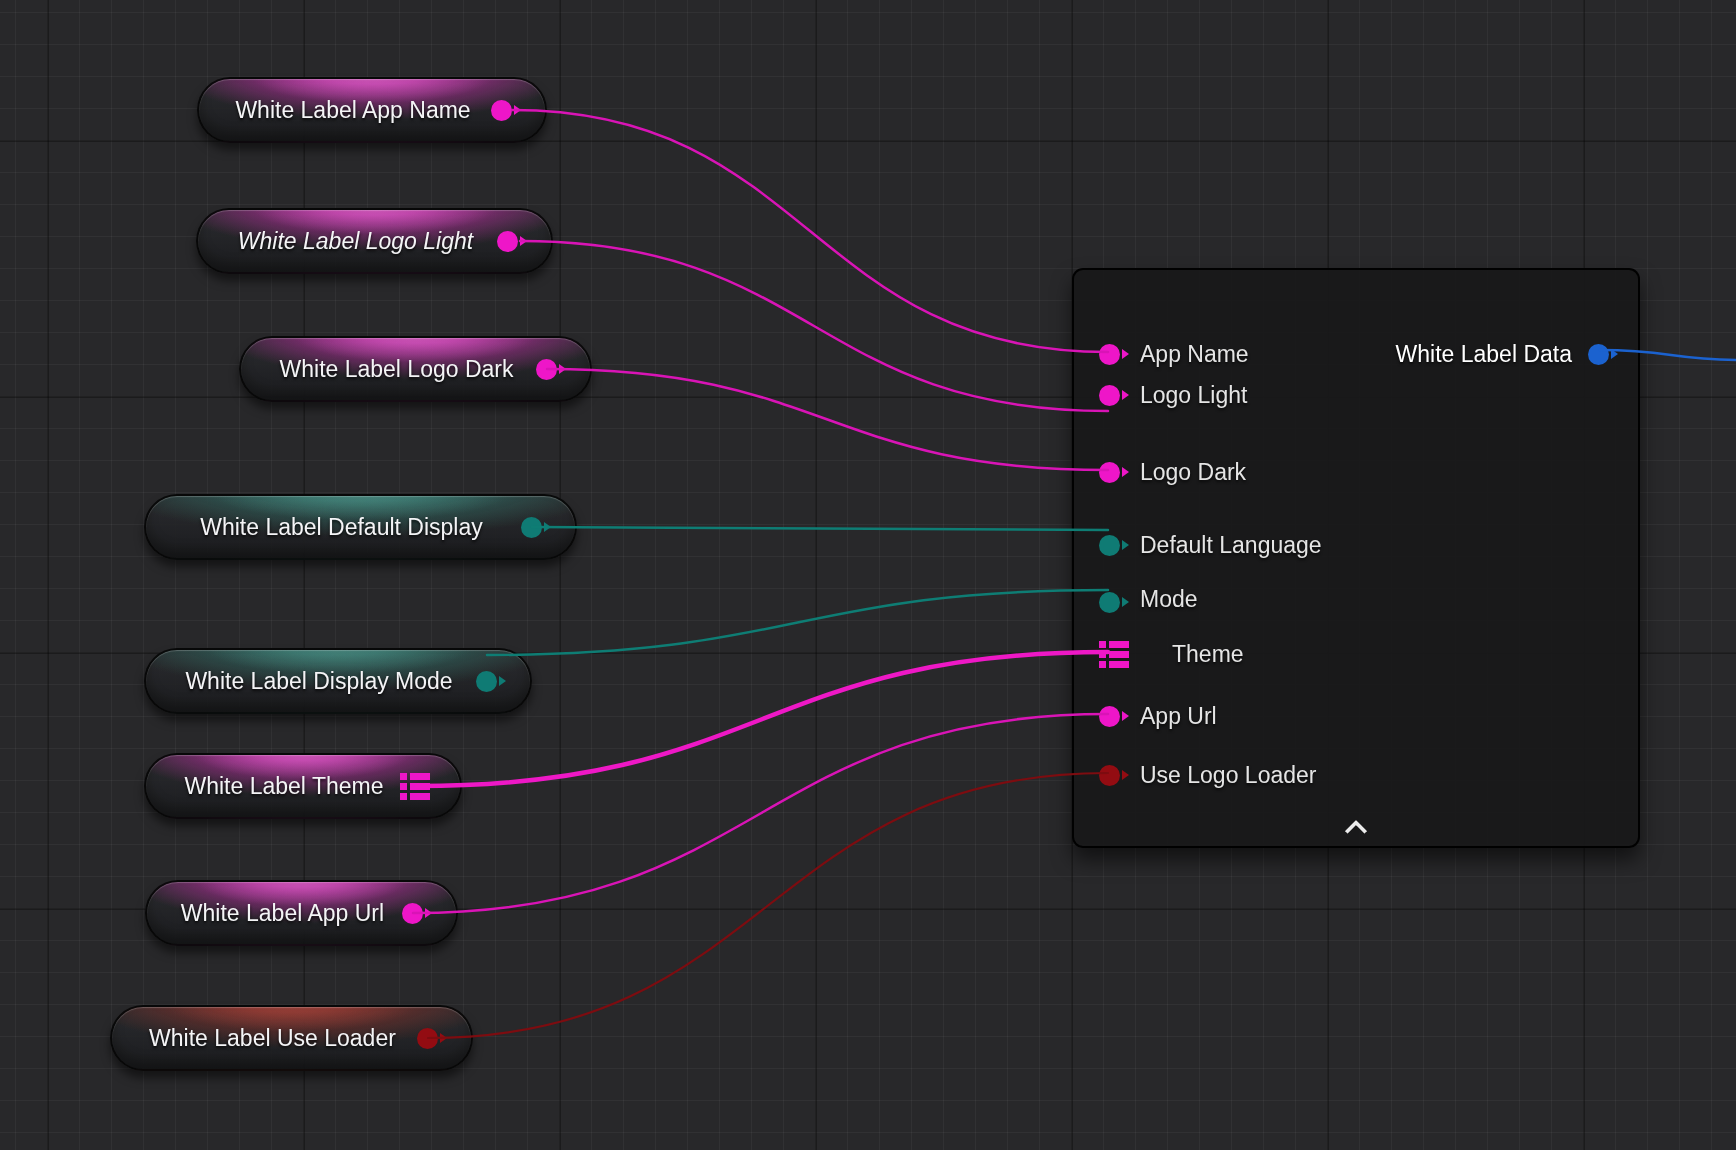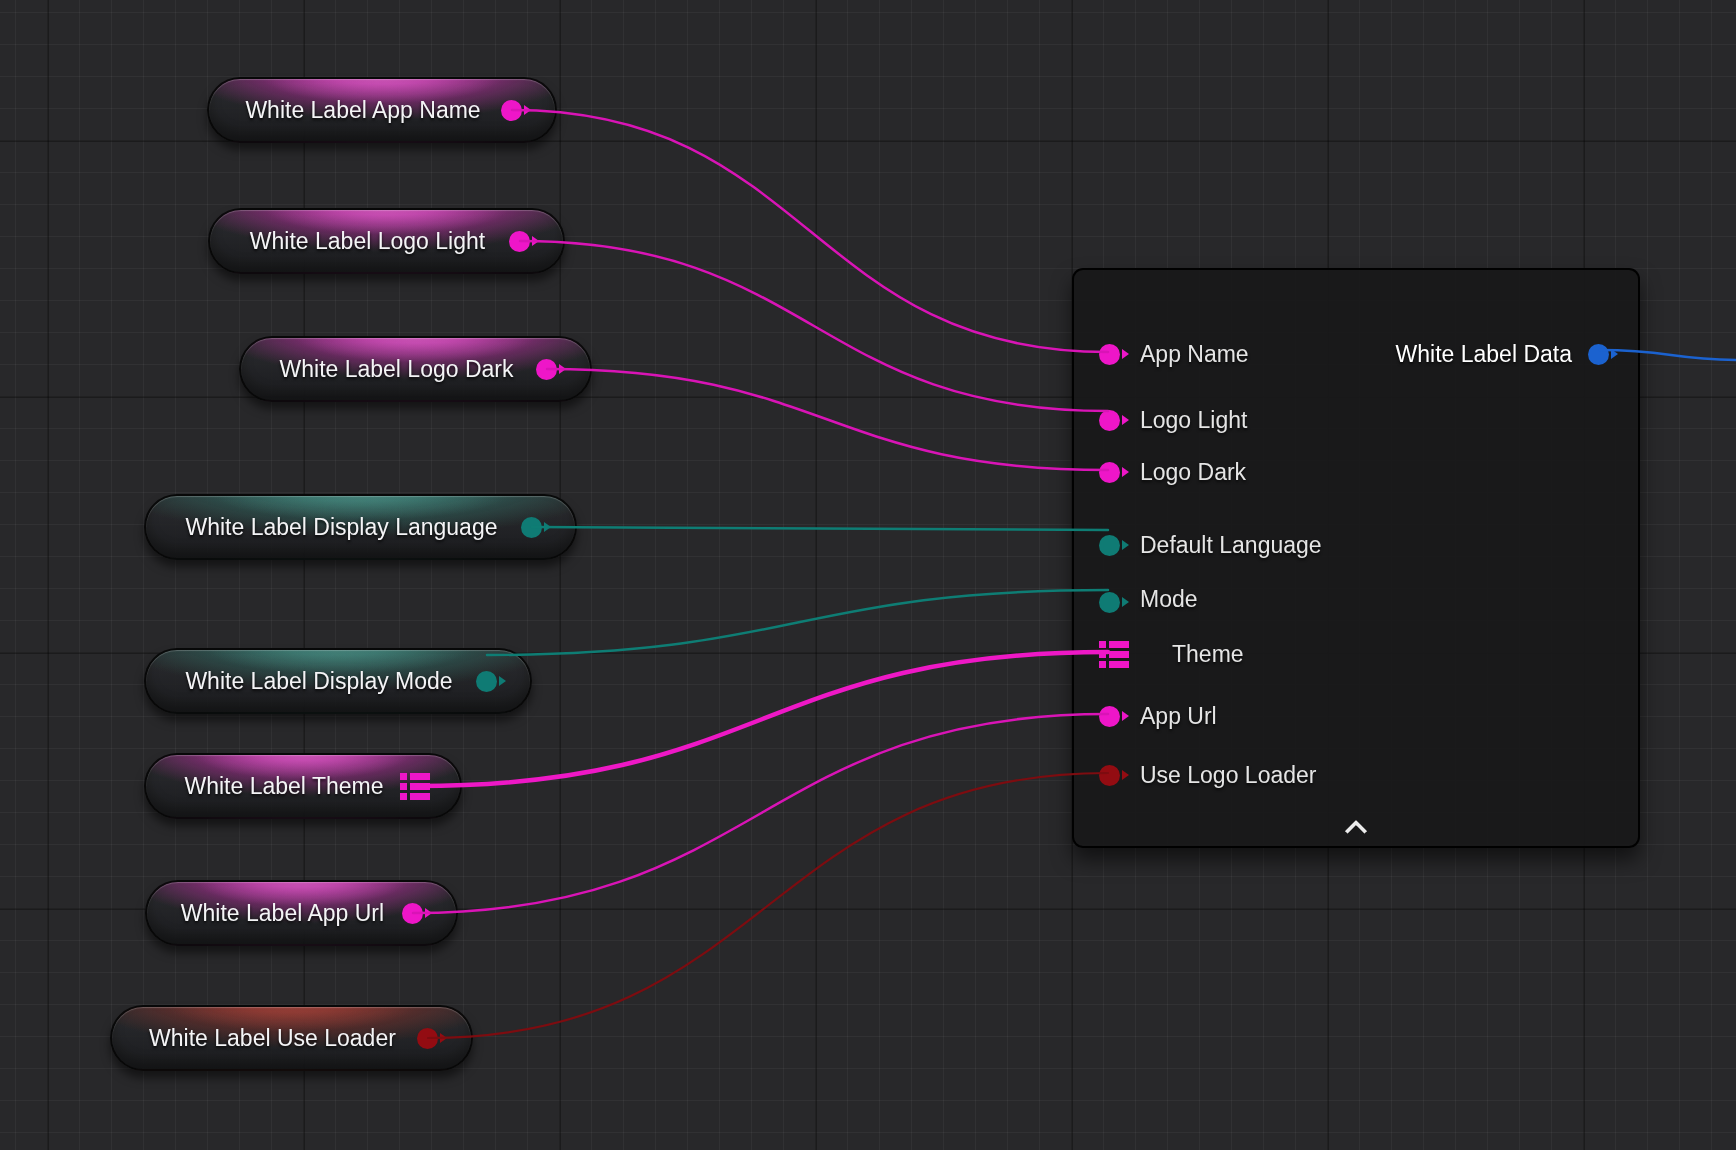--- a/index.html
+++ b/index.html
@@ -92,34 +92,34 @@
       <path d="M 547 369 C 827.5 369, 827.5 470, 1108 470" stroke="#d914b6" stroke-width="2.5" fill="none" stroke-linecap="round"></path>
       <path d="M 532 527 C 820 527, 820 530, 1108 530" stroke="#0e7d74" stroke-width="2.5" fill="none" stroke-linecap="round"></path>
       <path d="M 487 655 C 797.5 655, 797.5 590, 1108 590" stroke="#0e7d74" stroke-width="2.5" fill="none" stroke-linecap="round"></path>
       <path d="M 417 786 C 762.5 786, 762.5 652, 1108 652" stroke="#ee18c6" stroke-width="4.5" fill="none" stroke-linecap="round"></path>
       <path d="M 413 913 C 760.5 913, 760.5 714, 1108 714" stroke="#d914b6" stroke-width="2.5" fill="none" stroke-linecap="round"></path>
       <path d="M 428 1038 C 768 1038, 768 773, 1108 773" stroke="#7d0c10" stroke-width="2.2" fill="none" stroke-linecap="round"></path>
       <path d="M 1600 350 C 1671 350, 1671 360, 1742 360" stroke="#1b62cf" stroke-width="2.6" fill="none" stroke-linecap="round"></path>
     </svg>
 
   <div id="var-nodes">
-      <div class="pill" style="left: 207px; top: 77px; width: 350px; height: 66px; align-items: center; --glow: rgba(186,46,162,0.88); --glow-hot: rgba(238,122,218,0.55);">
+      <div class="pill" style="left: 197px; top: 77px; width: 350px; height: 66px; align-items: center; --glow: rgba(186,46,162,0.88); --glow-hot: rgba(238,122,218,0.55);">
         <span class="pill-label">White Label App Name</span>
         <span class="cpin" style="color: rgb(238, 22, 200);"></span>
       </div>
-      <div class="pill" style="left: 208px; top: 208px; width: 357px; height: 66px; --glow: rgba(186,46,162,0.88); --glow-hot: rgba(238,122,218,0.55);">
+      <div class="pill" style="left: 196px; top: 208px; width: 357px; height: 66px; font-style: italic; --glow: rgba(186,46,162,0.88); --glow-hot: rgba(238,122,218,0.55);">
         <span class="pill-label">White Label Logo Light</span>
         <span class="cpin" style="color: rgb(238, 22, 200);"></span>
       </div>
       <div class="pill" style="left: 239px; top: 336px; width: 353px; height: 66px; --glow: rgba(186,46,162,0.88); --glow-hot: rgba(238,122,218,0.55);">
         <span class="pill-label">White Label Logo Dark</span>
         <span class="cpin" style="color: rgb(238, 22, 200);"></span>
       </div>
       <div class="pill" style="left: 144px; top: 494px; width: 433px; height: 66px; --glow: rgba(48,110,102,0.85); --glow-hot: rgba(105,180,168,0.4);">
-        <span class="pill-label">White Label Display Language</span>
+        <span class="pill-label">White Label Default Display</span>
         <span class="cpin" style="color: rgb(15, 123, 116);"></span>
       </div>
       <div class="pill" style="left: 144px; top: 648px; width: 388px; height: 66px; --glow: rgba(48,110,102,0.85); --glow-hot: rgba(105,180,168,0.4);">
         <span class="pill-label">White Label Display Mode</span>
         <span class="cpin" style="color: rgb(15, 123, 116);"></span>
       </div>
       <div class="pill" style="left: 144px; top: 753px; width: 318px; height: 66px; --glow: rgba(186,46,162,0.88); --glow-hot: rgba(238,122,218,0.55);">
         <span class="pill-label">White Label Theme</span>
         <span class="structpin" style="color: rgb(238, 22, 200);">
           <svg width="30" height="27" viewBox="0 0 30 27">
@@ -141,21 +141,21 @@
         <span class="cpin" style="color: rgb(147, 12, 18);"></span>
       </div>
     </div>
 
   <div class="make-node" id="make-node" style="left: 1072px; top: 268px; width: 568px; height: 580px;">
     <div id="make-pins">
         <div class="pin-row" style="top: 63px;">
           <span class="cpin" style="color: rgb(238, 22, 200);"></span>
           <span class="pin-label">App Name</span>
         </div>
-        <div class="pin-row" style="top: 129px;">
+        <div class="pin-row" style="top: 104px;">
           <span class="cpin" style="color: rgb(238, 22, 200);"></span>
           <span class="pin-label">Logo Light</span>
         </div>
         <div class="pin-row" style="top: 181px;">
           <span class="cpin" style="color: rgb(238, 22, 200);"></span>
           <span class="pin-label">Logo Dark</span>
         </div>
         <div class="pin-row" style="top: 254px;">
           <span class="cpin" style="color: rgb(15, 123, 116);"></span>
           <span class="pin-label">Default Language</span>

